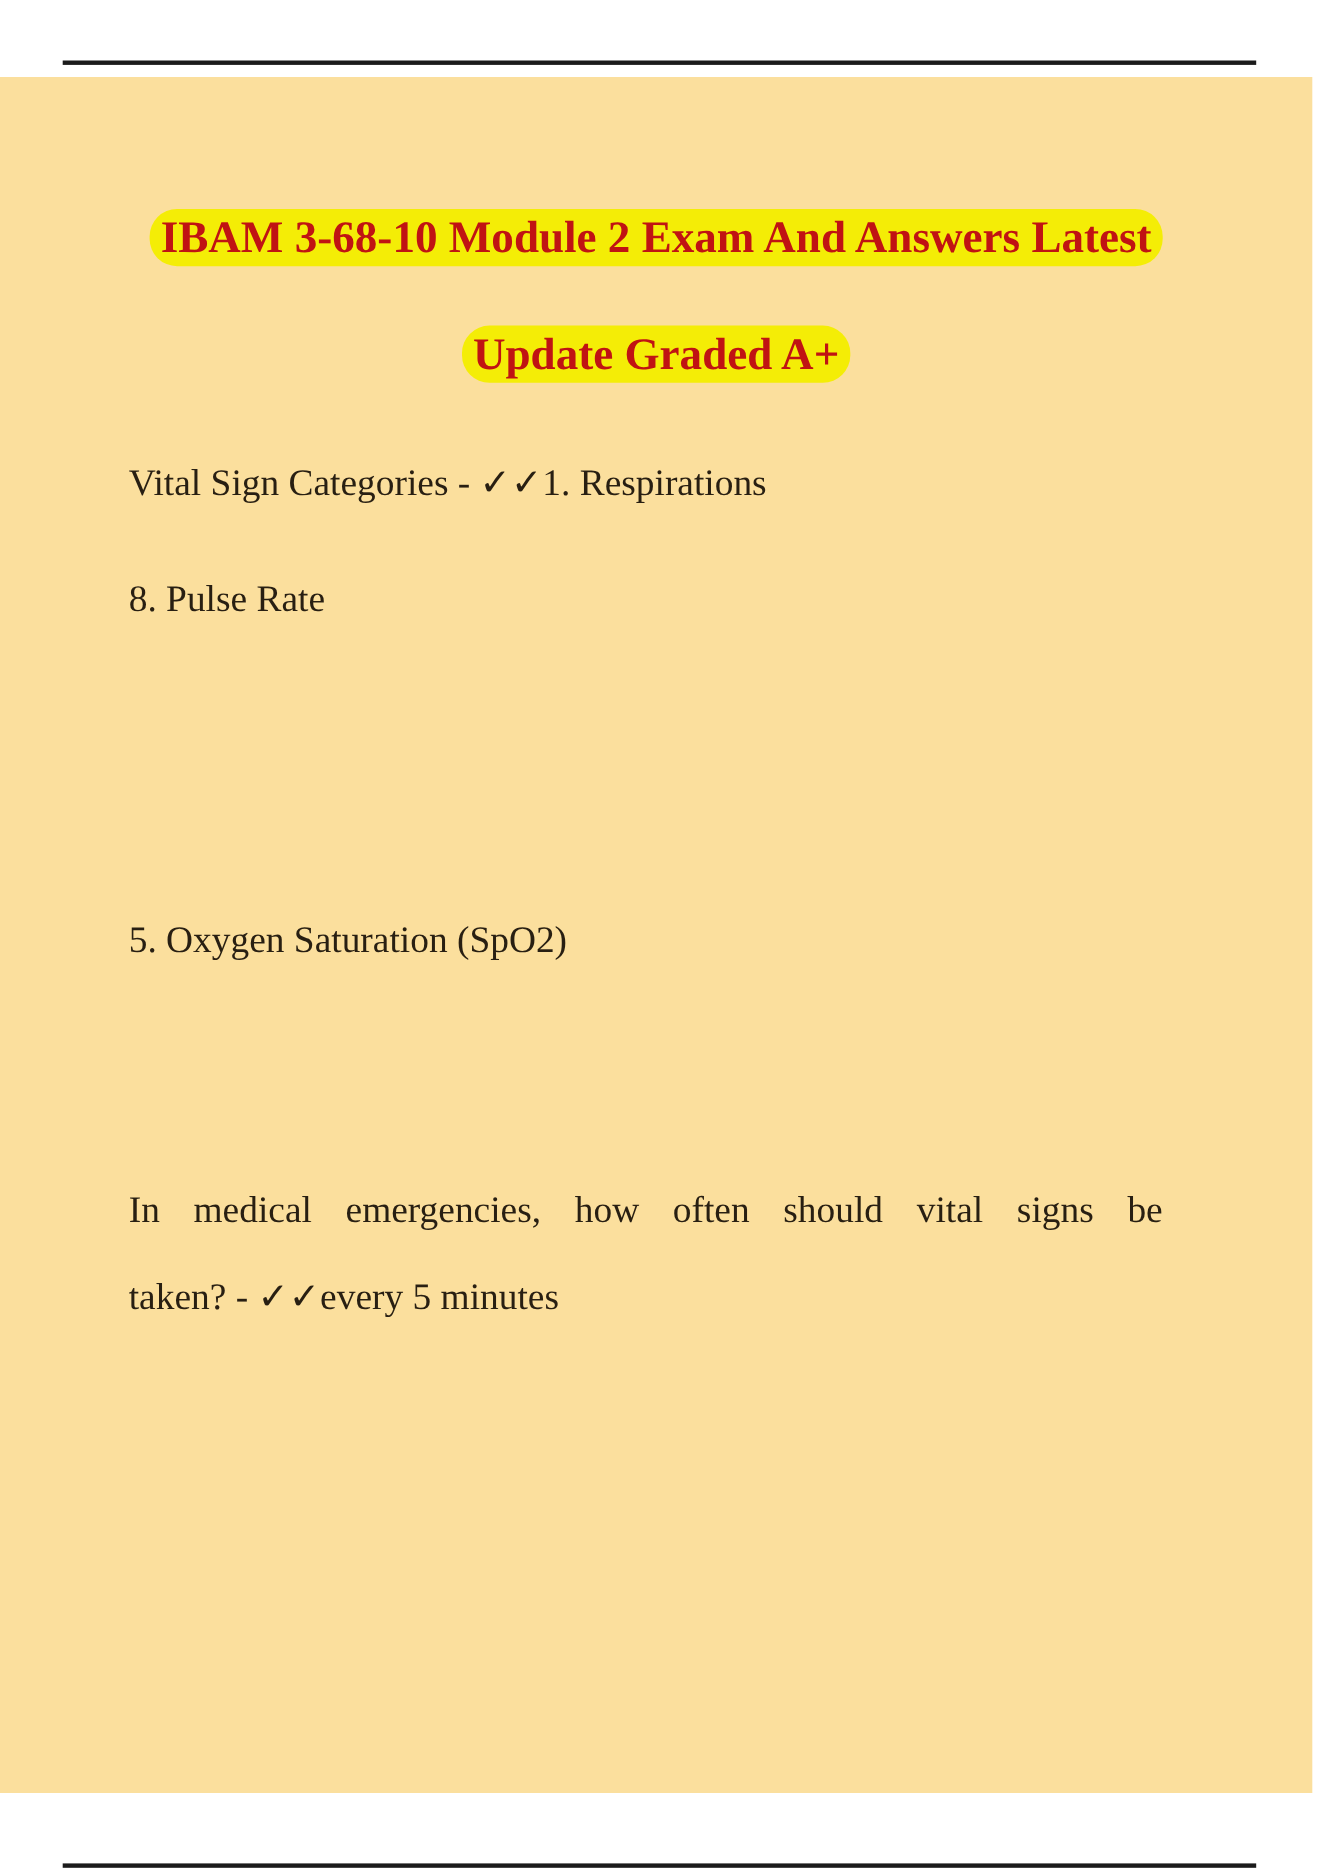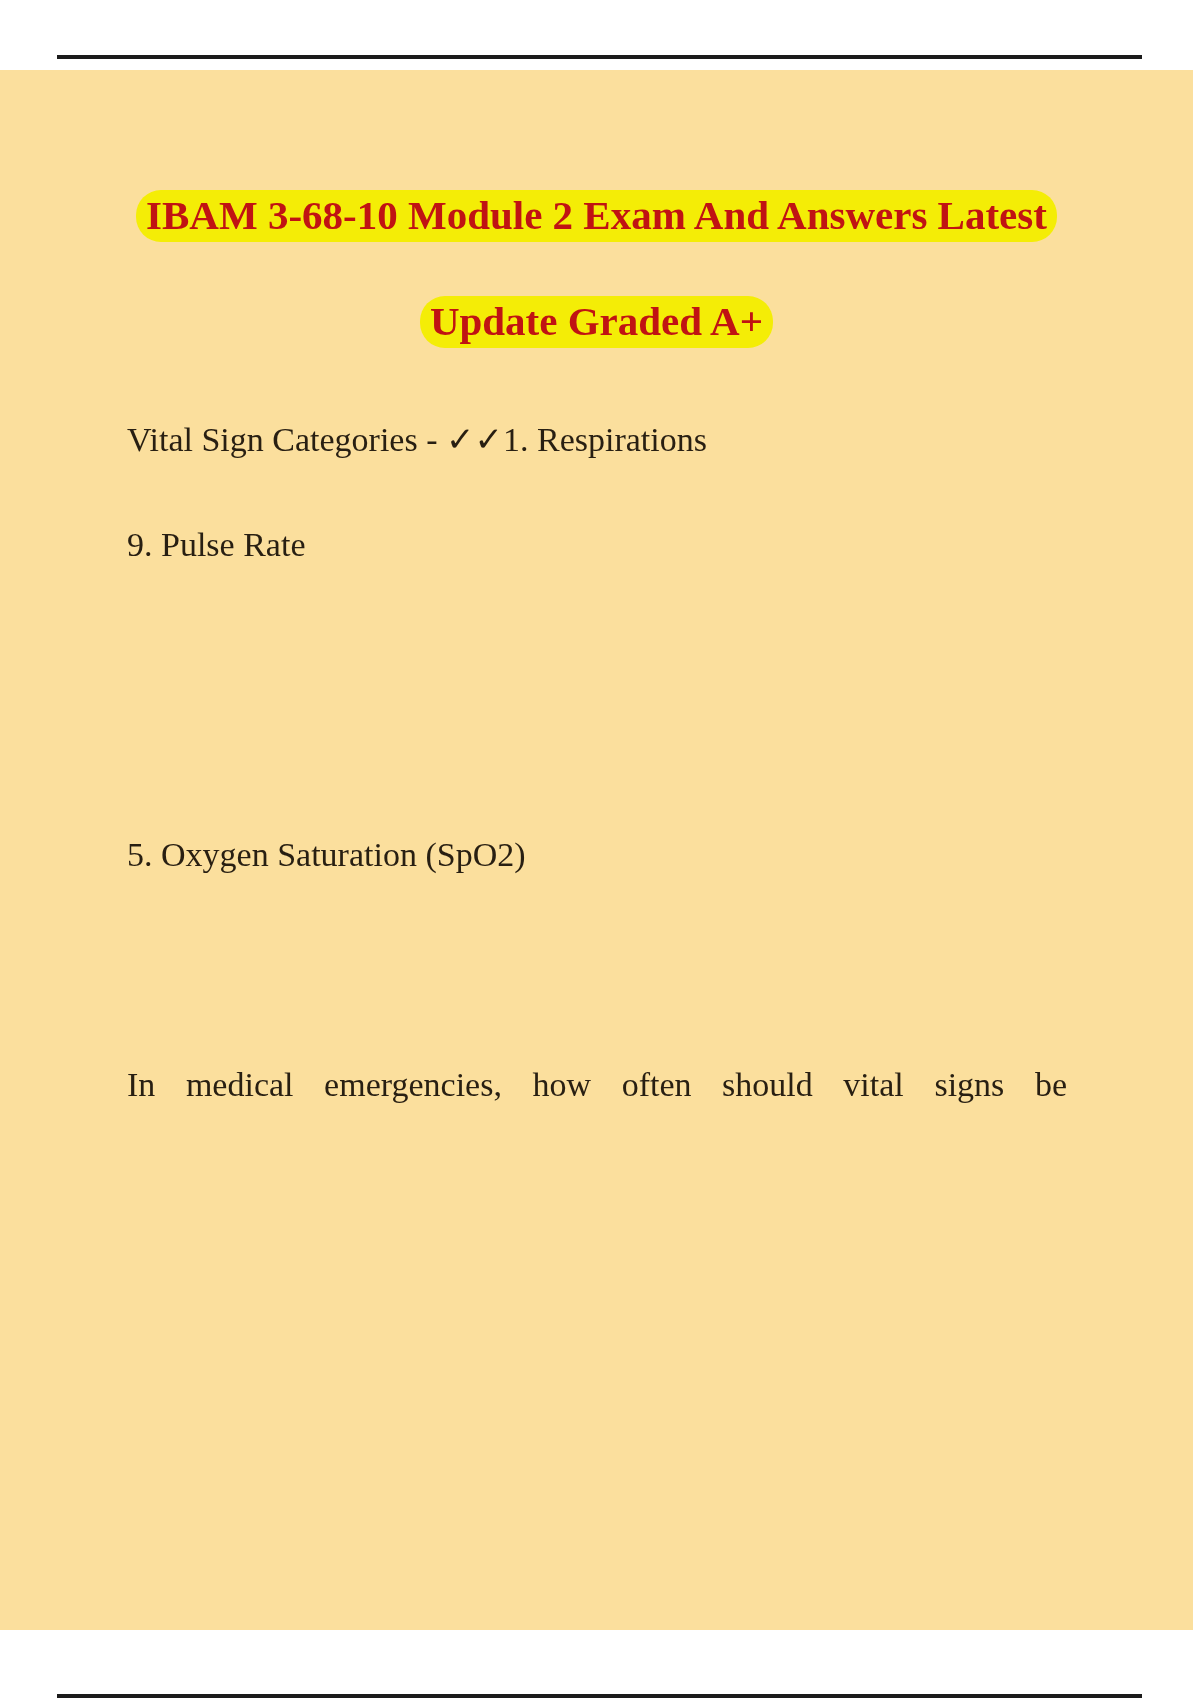--- a/index.html
+++ b/index.html
@@ -45,31 +45,32 @@
   .title-1 { top: 119px; }
   .title-2 { top: 206px; margin-top: 19px; }
   .hl {
     background: #F4ED06;
     padding: 2px 10px 4px 10px;
     box-decoration-break: clone;
     border-radius: 25px;
   }
   .bodyline {
     position: absolute;
-    left: 127px;
+    left: 117px;
     width: 940px;
     font-size: 34px;
     line-height: 48px;
     color: #281F12;
     white-space: nowrap;
   }
   .justified {
     white-space: normal;
     text-align: justify;
     text-align-last: justify;
+    margin-top: 16px;
   }
 </style>
 </head>
 <body>
 
 <div class="page">
 
   <div class="rule rule-top"></div>
 
   <div class="sheet">
@@ -77,26 +78,27 @@
     <div class="title-line title-1">
       <span class="hl">IBAM 3-68-10 Module 2 Exam And Answers Latest</span>
     </div>
 
     <div class="title-line title-2">
       <span class="hl">Update Graded A+</span>
     </div>
 
     <div class="bodyline" style="top:346px">Vital Sign Categories - ✓✓1. Respirations</div>
 
-    <div class="bodyline" style="top:451px">9. Pulse Rate</div>
+    <div class="bodyline" style="top:451px">8. Pulse Rate</div>
 
 
 
     <div class="bodyline" style="top:761px">5. Oxygen Saturation (SpO2)</div>
 
     <div class="bodyline justified" style="top:991px">In medical emergencies, how often should vital signs be</div>
 
+    <div class="bodyline" style="top:1086px">taken? - ✓✓every 5 minutes</div>
 
   </div>
 
   <div class="rule rule-bottom"></div>
 
 </div>
 
 </body></html>

